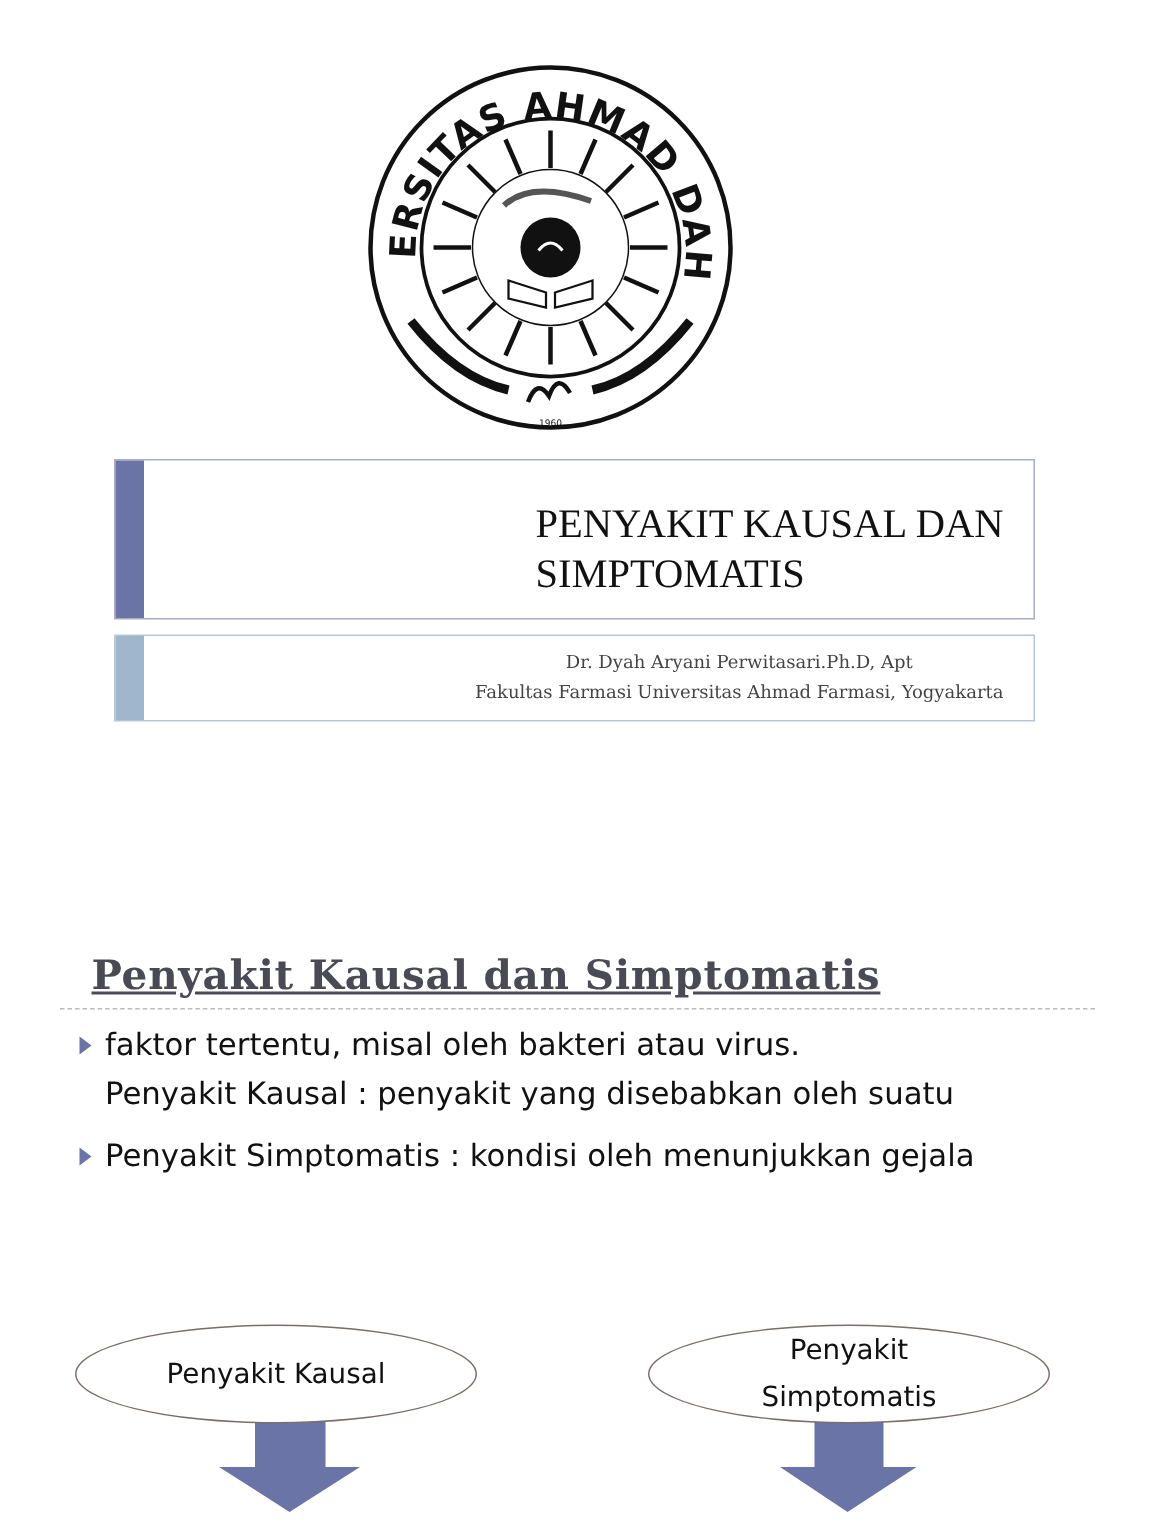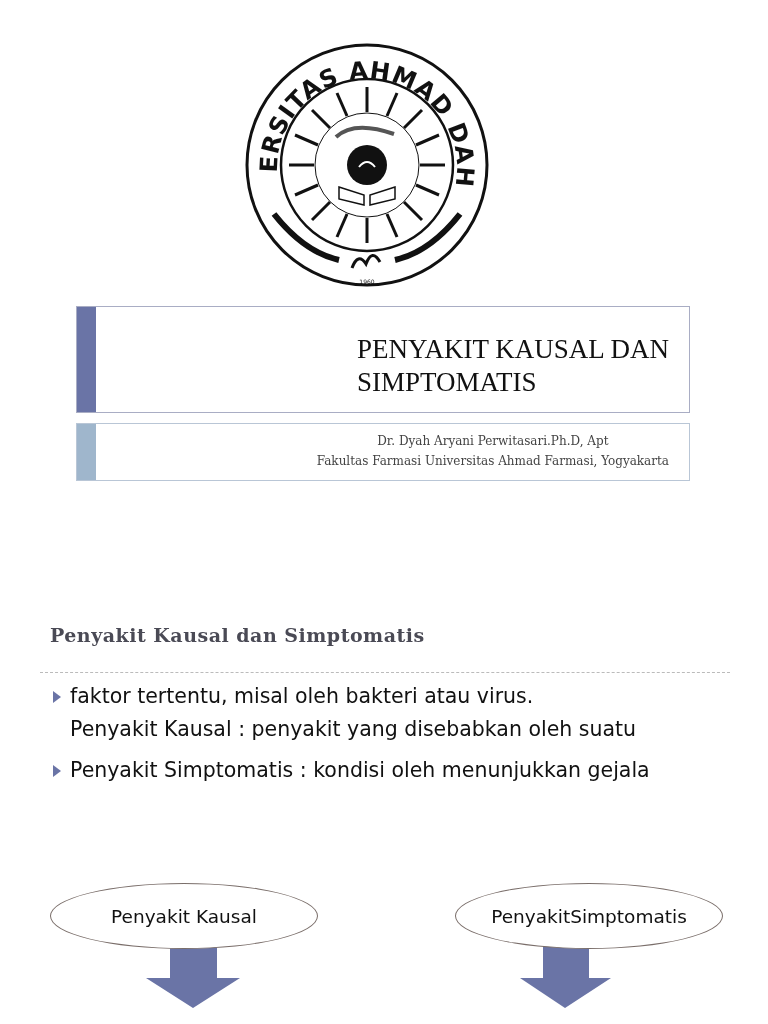--- a/index.html
+++ b/index.html
@@ -22,22 +22,22 @@
       position: absolute; left: 76px; top: 423px; width: 614px; height: 58px;
       border: 1px solid #b9c6d6; box-sizing: border-box; background: #fff;
     }
     .sub-bar { position: absolute; left: 0; top: 0; width: 19px; height: 100%; background: #9fb6cc; }
     .sub-text {
       position: absolute; right: 20px; top: 7px; text-align: center;
       font-family: "DejaVu Serif", serif; font-size: 12px; line-height: 20px; color: #444;
     }
     .slide2 { position: absolute; left: 0; top: 600px; width: 768px; height: 424px; }
     .s2-title {
-      position: absolute; left: 46px; top: 20px; margin: 4px;
-      font-family: "DejaVu Serif", serif; font-weight: bold; font-size: 19px; color: #4a4a55; letter-spacing: 0.5px;
+      position: absolute; left: 46px; top: 20px; margin: 15px;
+      font-family: "DejaVu Serif", serif; font-weight: bold; font-size: 27px; color: #4a4a55; letter-spacing: 0.5px; text-decoration: underline;
     }
     .s2-rule { position: absolute; left: 40px; top: 72px; width: 690px; border-top: 1px dashed #bbbbbb; }
     .bullets { position: absolute; left: 52px; top: 80px; width: 680px; margin: 0; padding: 0; list-style: none; }
     .bullet { position: relative; padding-left: 18px; margin-bottom: 8px; font-family: "DejaVu Sans", sans-serif; font-size: 20.5px; line-height: 33px; color: #111; }
     .bullet-icon { position: absolute; left: 1px; top: 11px; width: 0; height: 0; border-left: 8px solid #6a74a6; border-top: 6px solid transparent; border-bottom: 6px solid transparent; }
     .ellipse {
       position: absolute; border: 1.5px solid #7a6e6a; border-radius: 50%; background: #fff; box-sizing: border-box;
       display: flex; align-items: center; justify-content: center; text-align: center;
       font-family: "DejaVu Sans", sans-serif; font-size: 18.5px; line-height: 31px; color: #111;
     }
@@ -122,17 +122,17 @@
   <svg class="arrow" style="left:140px; top:340px;" width="110" height="80" viewBox="0 0 110 80">
     <polygon points="30,0 77,0 77,38 100,38 53,68 6,38 30,38" fill="#6a74a6"></polygon>
   </svg>
   <svg class="arrow" style="left:514px; top:340px;" width="110" height="80" viewBox="0 0 110 80">
     <polygon points="29,0 75,0 75,38 97,38 51,68 6,38 29,38" fill="#6a74a6"></polygon>
   </svg>
 
   <div class="ellipse" style="left:50px; top:283px; width:268px; height:66px;">
     <span>Penyakit Kausal</span>
   </div>
-  <div class="ellipse" style="left:455px; top:283px; width:268px; height:66px; flex-direction:row;align-items:center;">
+  <div class="ellipse" style="left:432px; top:283px; width:268px; height:66px; flex-direction:column;align-items:center;">
     <span>Penyakit</span>
     <span>Simptomatis</span>
   </div>
 </div>
 
 </body></html>

